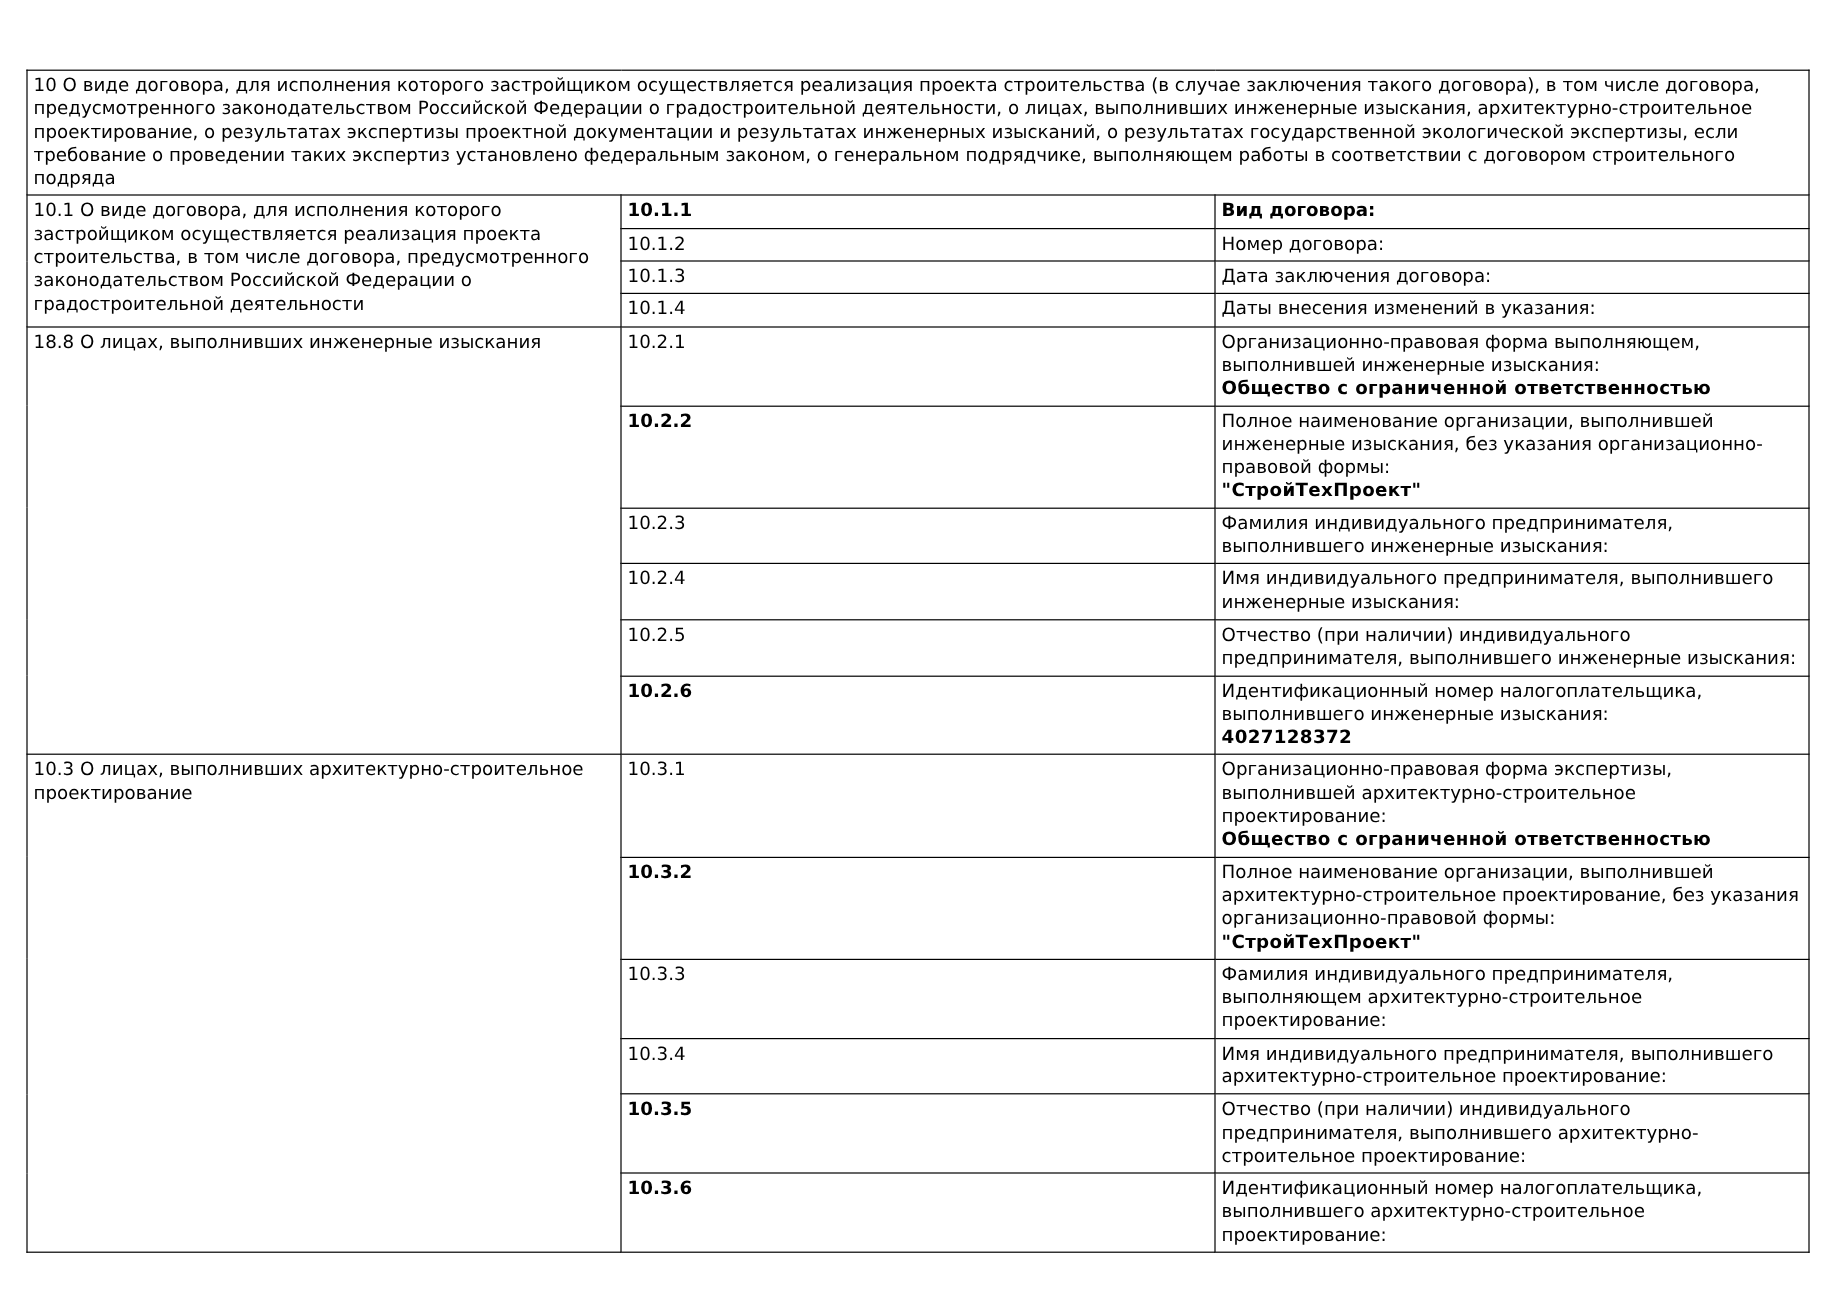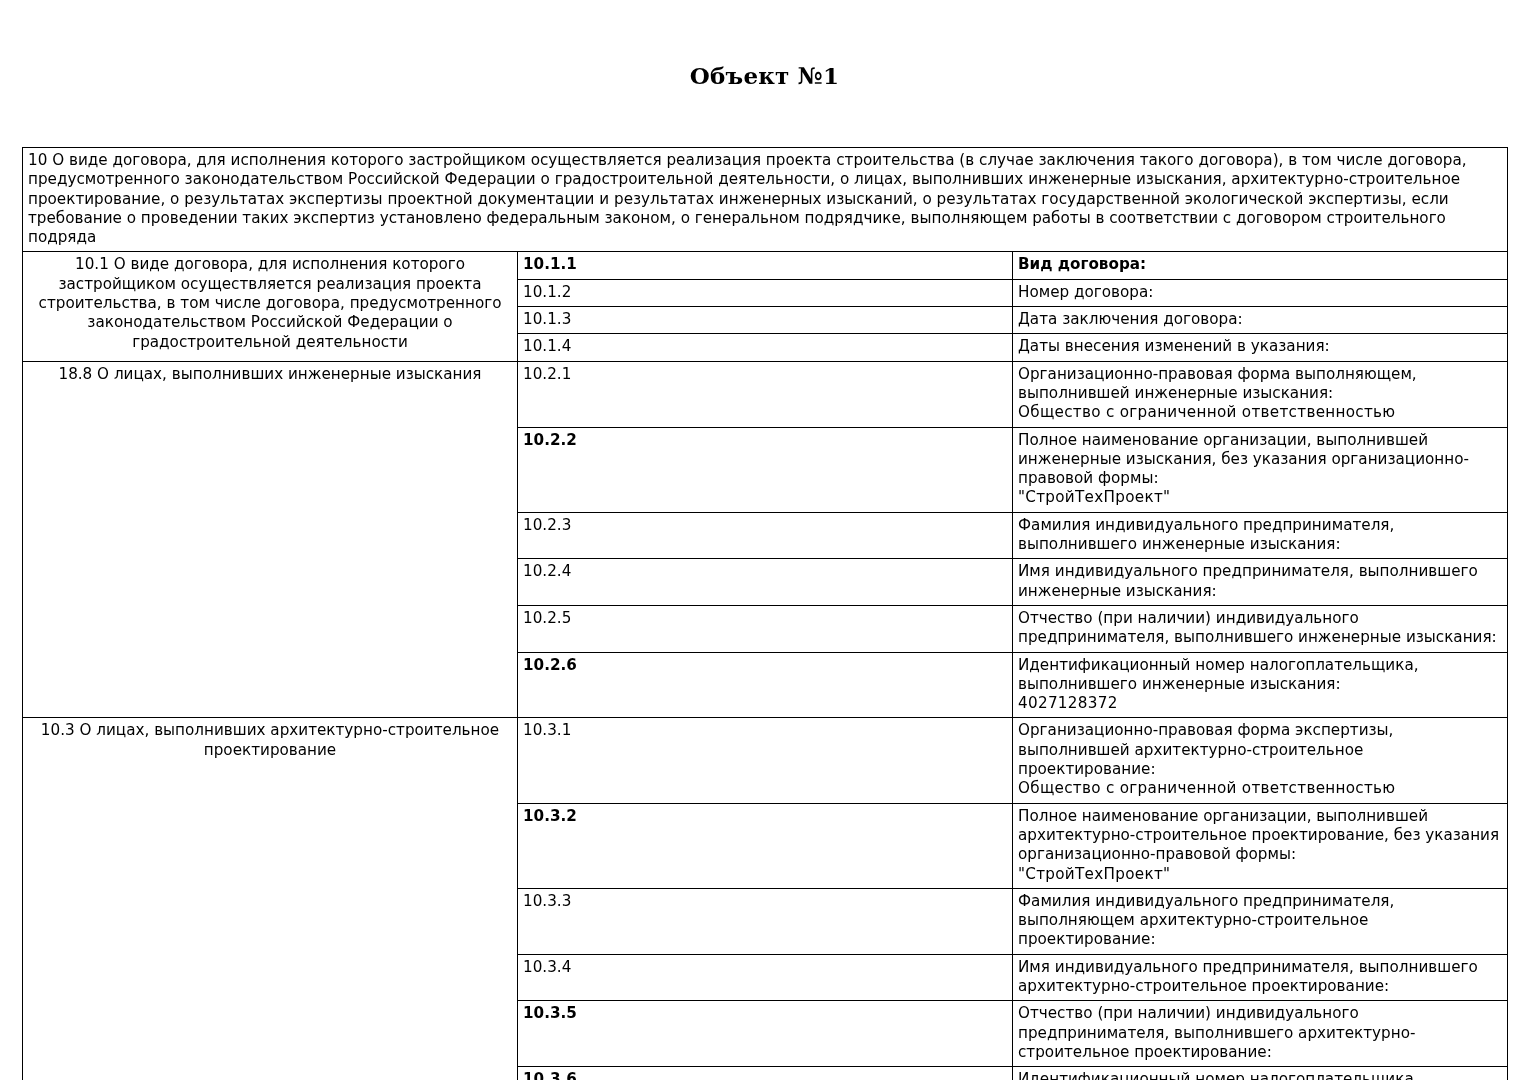--- a/index.html
+++ b/index.html
@@ -35,48 +35,46 @@
   }
   table.main td {
     border: 1px solid #000000;
     vertical-align: top;
     padding: 3px 5px 4px 5px;
     font-size: 15.2px;
     line-height: 1.27;
   }
   td.col-section {
     width: 372px;
-    text-align: center;
   }
   td.col-code {
     width: 100px;
     vertical-align: middle;
   }
   td.col-body {
     width: auto;
   }
   td.mid {
     vertical-align: middle;
     font-weight: bold;
   }
   .hdr {
     font-size: 15.2px;
     line-height: 1.3;
   }
   .val {
-    font-weight: normal;
+    font-weight: bold;
     letter-spacing: 0.3px;
   }
 </style>
 </head>
 <body>
 
 <div class="page">
 
-  <div class="doc-title">Объект №1</div>
 
   <table class="main">
     <tbody>
       <tr>
         <td colspan="3" class="hdr">10 О виде договора, для исполнения которого застройщиком осуществляется реализация проекта строительства (в случае заключения такого договора), в том числе договора, предусмотренного законодательством Российской Федерации о градостроительной деятельности, о лицах, выполнивших инженерные изыскания, архитектурно-строительное проектирование, о результатах экспертизы проектной документации и результатах инженерных изысканий, о результатах государственной экологической экспертизы, если требование о проведении таких экспертиз установлено федеральным законом, о генеральном подрядчике, выполняющем работы в соответствии с договором строительного подряда</td>
       </tr>
 
       <tr>
         <td class="col-section" rowspan="4">10.1 О виде договора, для исполнения которого застройщиком осуществляется реализация проекта строительства, в том числе договора, предусмотренного законодательством Российской Федерации о градостроительной деятельности</td>
         <td class="col-code mid">10.1.1</td>

